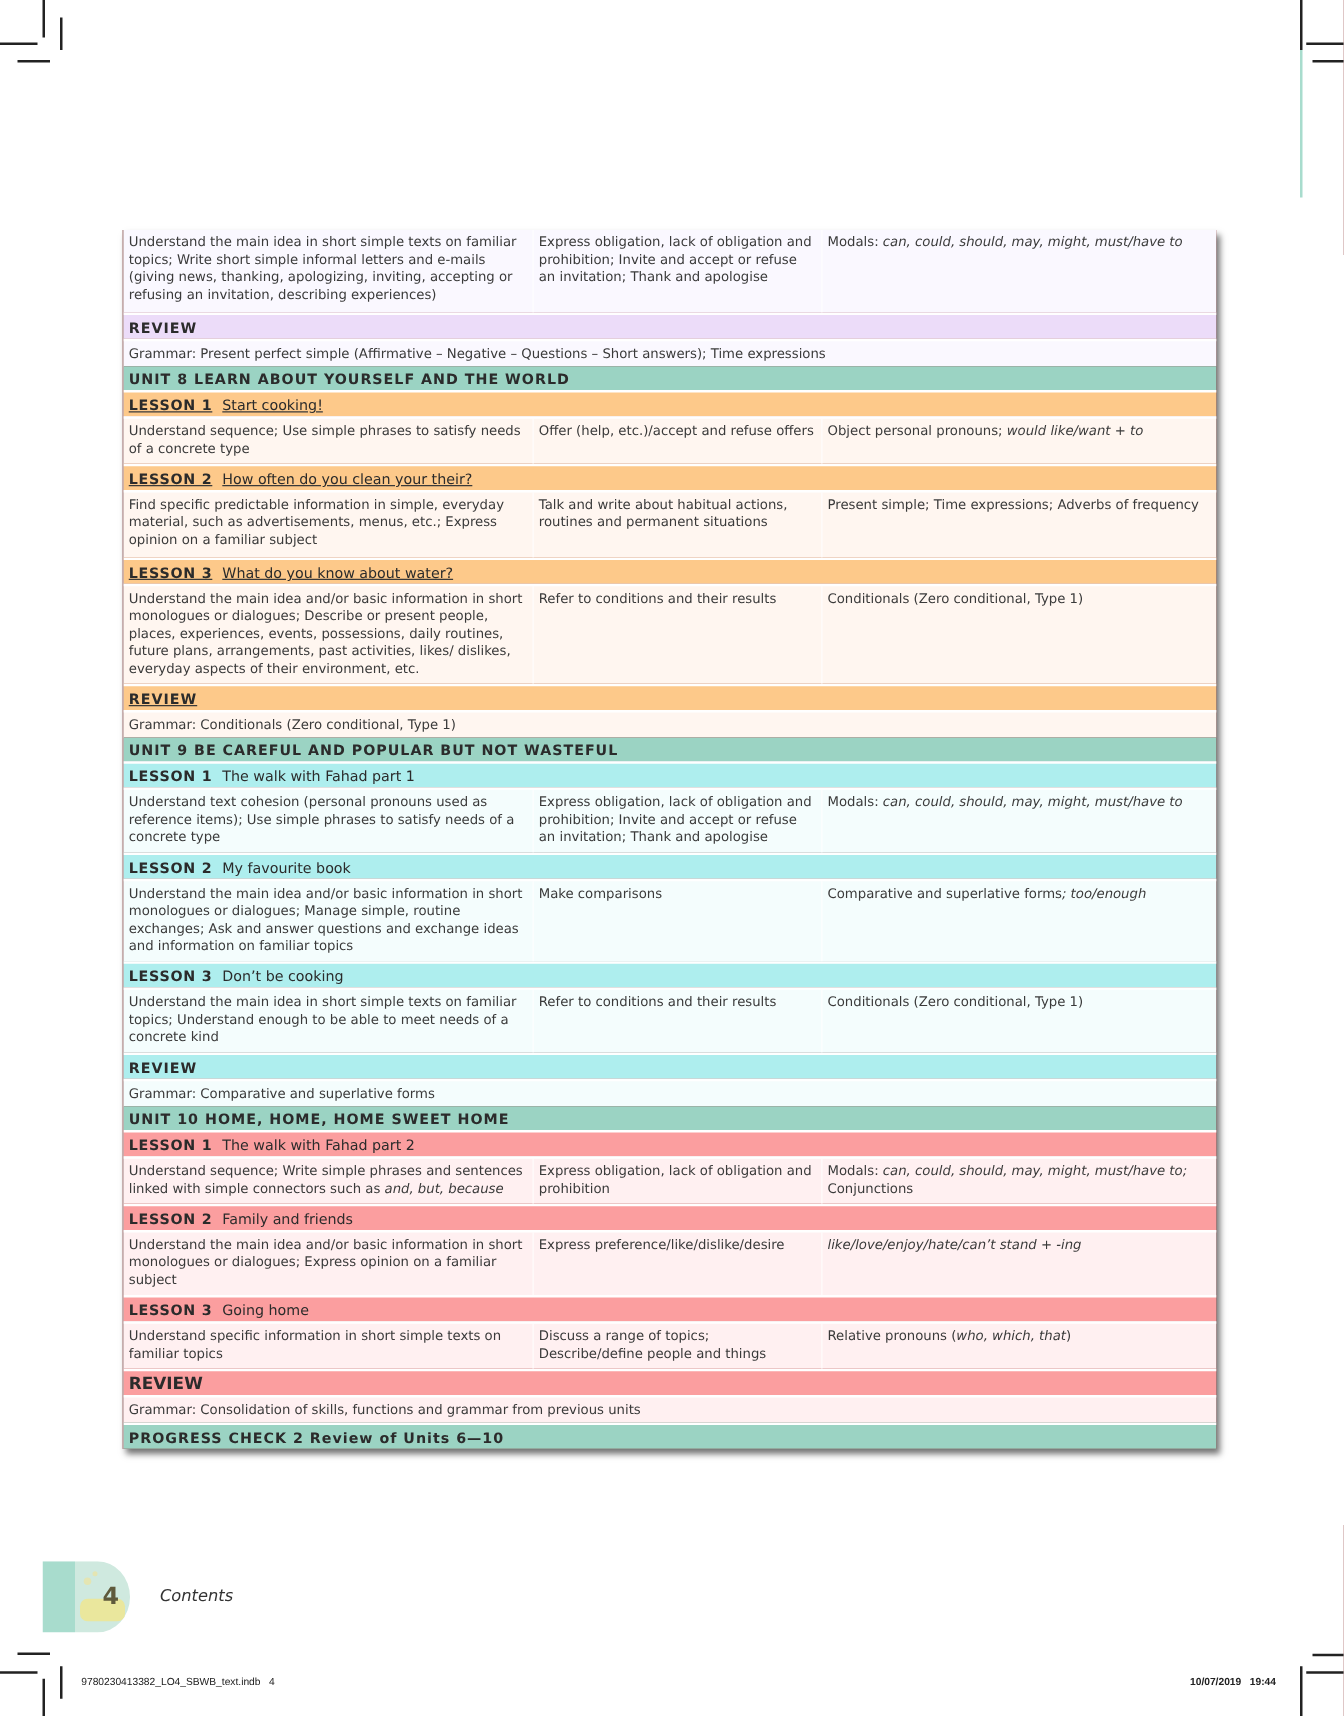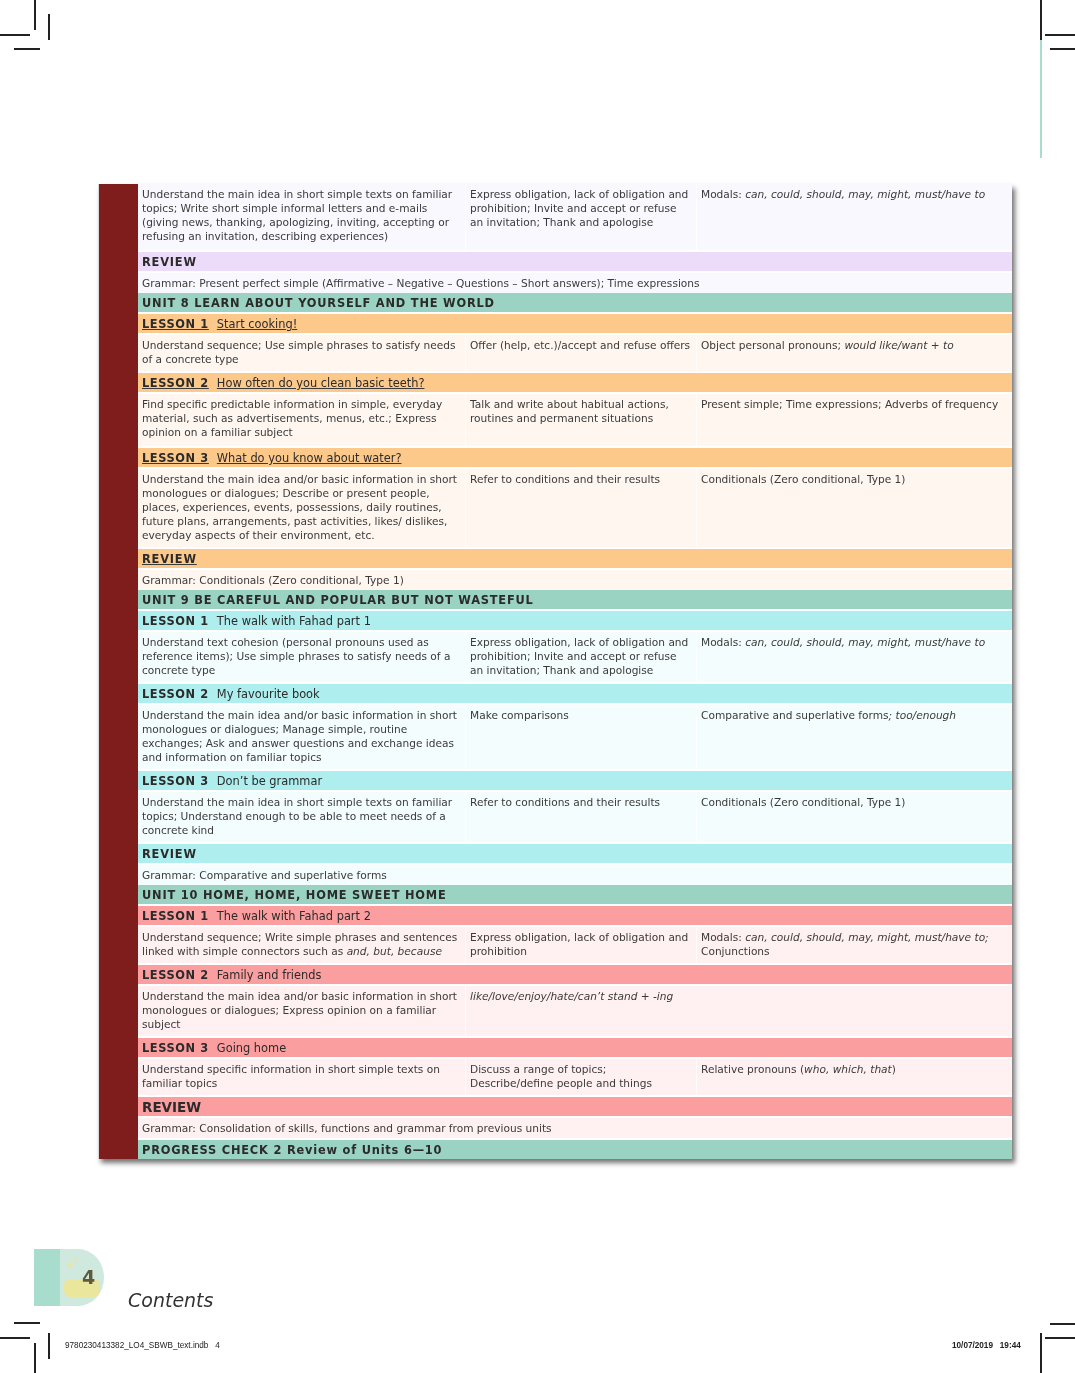--- a/index.html
+++ b/index.html
@@ -8,21 +8,20 @@
     font-family: "DejaVu Sans", sans-serif; color: #3a3a3a; overflow: hidden;
   }
   .crop { position: absolute; background: #222; }
   .teal-rule { position: absolute; left: 1040px; top: 40px; width: 2px; height: 118px; background: #a8dccd; }
 
   .table {
     position: absolute; left: 98px; top: 184px; width: 874px;
     background: #7f1d1d;
     box-shadow: 3px 4px 5px rgba(0,0,0,0.55);
     border-left: 1px solid #d8d8d8;
-    padding-left: 39px;
   }
   .row { display: flex; font-size: 10.6px; line-height: 14px; border-top: 2px solid #fff; }
   .row:first-child { border-top: 0; }
   .cell { padding: 3px 4px 4px 4px; box-sizing: border-box; }
   .c1 { width: 327px; }
   .c2 { width: 231px; border-left: 1px solid rgba(255,255,255,0.8); }
   .c3 { width: 316px; border-left: 1px solid rgba(255,255,255,0.8); }
   .full { width: 874px; padding: 3px 4px 3px 4px; box-sizing: border-box; }
 
   .hdr { font-size: 11.4px; line-height: 14px; padding: 3px 4px 2px 4px; color: #2b2b2b; }
@@ -44,21 +43,21 @@
 
   .it { font-style: italic; }
 
   .footer-badge {
     position: absolute; left: 34px; top: 1249px; width: 70px; height: 57px;
   }
   .footer-num {
     position: absolute; left: 82px; top: 1266px; font-size: 19px; font-weight: bold; color: #5f5a3c;
   }
   .footer-title {
-    position: absolute; left: 128px; top: 1270px; font-size: 19px; font-style: italic; color: #333; margin-top: 19px;
+    position: absolute; left: 128px; top: 1270px; font-size: 13px; font-style: italic; color: #333;
   }
   .slug-left { position: absolute; left: 65px; top: 1341px; font-size: 8.2px; color: #222; font-family: "Liberation Sans", sans-serif; }
   .slug-right { position: absolute; left: 952px; top: 1341px; font-size: 8.2px; color: #222; font-family: "Liberation Sans", sans-serif; font-weight: bold; }
 </style>
 </head>
 <body>
 
 <div class="crop" style="left:34px;top:0;width:2px;height:30px;"></div>
 <div class="crop" style="left:0;top:34px;width:30px;height:2px;"></div>
 <div class="crop" style="left:48px;top:14px;width:2px;height:26px;"></div>
@@ -99,21 +98,21 @@
     <div class="row lesson-bar">
       <div class="full hdr"><b>LESSON 1</b><span class="title">Start cooking!</span></div>
     </div>
     <div class="row body" style="height:36px;">
       <div class="cell c1">Understand sequence; Use simple phrases to satisfy needs of a concrete type</div>
       <div class="cell c2">Offer (help, etc.)/accept and refuse offers</div>
       <div class="cell c3"><span>Object personal pronouns; </span><span class="it">would like/want + to</span></div>
     </div>
 
     <div class="row lesson-bar">
-      <div class="full hdr"><b>LESSON 2</b><span class="title">How often do you clean basic teeth?</span></div>
+      <div class="full hdr"><b>LESSON 2</b><span class="title">How often do you clean your their?</span></div>
     </div>
     <div class="row body" style="height:52px;">
       <div class="cell c1">Find specific predictable information in simple, everyday material, such as advertisements, menus, etc.; Express opinion on a familiar subject</div>
       <div class="cell c2">Talk and write about habitual actions, routines and permanent situations</div>
       <div class="cell c3">Present simple; Time expressions; Adverbs of frequency</div>
     </div>
 
     <div class="row lesson-bar">
       <div class="full hdr"><b>LESSON 3</b><span class="title">What do you know about water?</span></div>
     </div>
@@ -148,21 +147,21 @@
     <div class="row lesson-bar">
       <div class="full hdr"><b>LESSON 2</b><span class="title">My favourite book</span></div>
     </div>
     <div class="row body" style="height:64px;">
       <div class="cell c1">Understand the main idea and/or basic information in short monologues or dialogues; Manage simple, routine exchanges; Ask and answer questions and exchange ideas and information on familiar topics</div>
       <div class="cell c2">Make comparisons</div>
       <div class="cell c3"><span>Comparative and superlative forms</span><span class="it">; too/enough</span></div>
     </div>
 
     <div class="row lesson-bar">
-      <div class="full hdr"><b>LESSON 3</b><span class="title">Don’t be grammar</span></div>
+      <div class="full hdr"><b>LESSON 3</b><span class="title">Don’t be cooking</span></div>
     </div>
     <div class="row body" style="height:50px;">
       <div class="cell c1">Understand the main idea in short simple texts on familiar topics; Understand enough to be able to meet needs of a concrete kind</div>
       <div class="cell c2">Refer to conditions and their results</div>
       <div class="cell c3">Conditionals (Zero conditional, Type 1)</div>
     </div>
 
     <div class="row review-bar">
       <div class="full hdr review-hdr">REVIEW</div>
     </div>
@@ -183,20 +182,21 @@
       <div class="cell c1"><span>Understand sequence; Write simple phrases and sentences linked with simple connectors such as </span><span class="it">and, but, because</span></div>
       <div class="cell c2">Express obligation, lack of obligation and prohibition</div>
       <div class="cell c3"><span>Modals: </span><span class="it">can, could, should, may, might, must/have to;</span><span> Conjunctions</span></div>
     </div>
 
     <div class="row lesson-bar">
       <div class="full hdr"><b>LESSON 2</b><span class="title">Family and friends</span></div>
     </div>
     <div class="row body" style="height:50px;">
       <div class="cell c1">Understand the main idea and/or basic information in short monologues or dialogues; Express opinion on a familiar subject</div>
+      <div class="cell c2">Express preference/like/dislike/desire</div>
       <div class="cell c3 it">like/love/enjoy/hate/can’t stand + -ing</div>
     </div>
 
     <div class="row lesson-bar">
       <div class="full hdr"><b>LESSON 3</b><span class="title">Going home</span></div>
     </div>
     <div class="row body" style="height:36px;">
       <div class="cell c1">Understand specific information in short simple texts on familiar topics</div>
       <div class="cell c2">Discuss a range of topics; Describe/define people and things</div>
       <div class="cell c3"><span>Relative pronouns (</span><span class="it">who, which, that</span><span>)</span></div>

